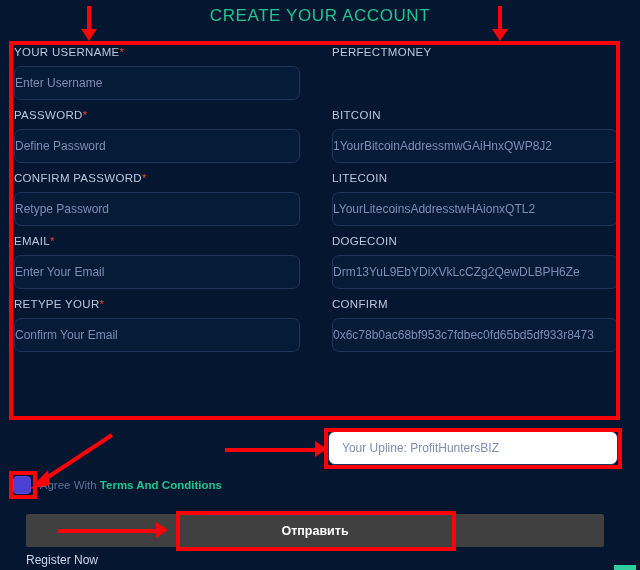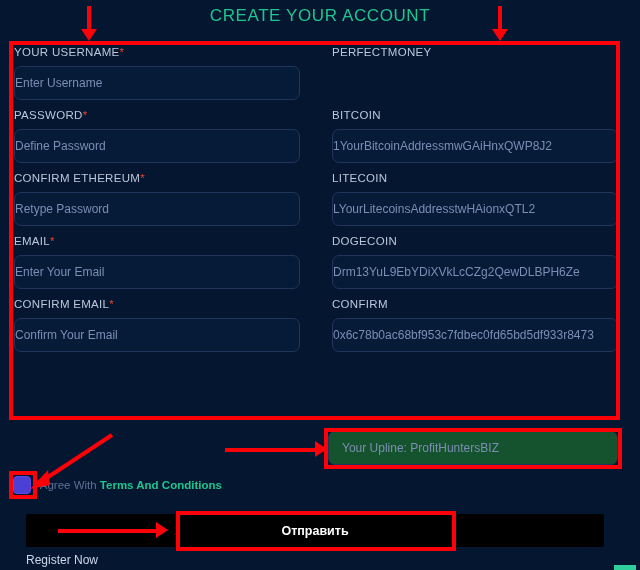--- a/index.html
+++ b/index.html
@@ -80,21 +80,21 @@
     left: 328px;
     top: 431px;
     width: 290px;
   }
   .upline-input {
     box-sizing: border-box;
     width: 100%;
     height: 34px;
     border-radius: 7px;
     border: 1px solid #23345a;
-    background: #14532d;
+    background: #ffffff;
     color: #8694b8;
     font-family: "Liberation Sans", sans-serif;
     font-size: 12px;
     padding: 0 13px;
     outline: none;
   }
   .upline-input::placeholder {
     color: #7d8db3;
     opacity: 1;
   }
@@ -123,21 +123,21 @@
   .terms-plain { color: #5f6f95; }
   .terms-link  { color: #1fc58f; font-weight: bold; }
 
   
   .submit-btn {
     position: absolute;
     left: 26px;
     top: 514px;
     width: 578px;
     height: 33px;
-    background: #000000;
+    background: #404040;
     border: none;
     border-radius: 2px;
     color: #ffffff;
     font-family: "Liberation Sans", sans-serif;
     font-size: 12.5px;
     font-weight: bold;
     cursor: pointer;
     text-align: center;
   }
   .register-now {
@@ -210,21 +210,21 @@
         <input class="field-input" type="text" placeholder="Define Password" style="">
       </div>
       <div class="field">
         <div class="field-label">BITCOIN</div>
         <input class="field-input" type="text" placeholder="1YourBitcoinAddressmwGAiHnxQWP8J2" style="">
       </div>
     </div>
 
     <div class="form-row">
       <div class="field">
-        <div class="field-label"><span>CONFIRM ETHEREUM</span><span class="req">*</span></div>
+        <div class="field-label"><span>CONFIRM PASSWORD</span><span class="req">*</span></div>
         <input class="field-input" type="text" placeholder="Retype Password" style="">
       </div>
       <div class="field">
         <div class="field-label">LITECOIN</div>
         <input class="field-input" type="text" placeholder="LYourLitecoinsAddresstwHAionxQTL2" style="">
       </div>
     </div>
 
     <div class="form-row">
       <div class="field">
@@ -232,21 +232,21 @@
         <input class="field-input" type="text" placeholder="Enter Your Email" style="">
       </div>
       <div class="field">
         <div class="field-label">DOGECOIN</div>
         <input class="field-input" type="text" placeholder="Drm13YuL9EbYDiXVkLcCZg2QewDLBPH6Ze" style="">
       </div>
     </div>
 
     <div class="form-row">
       <div class="field">
-        <div class="field-label"><span>CONFIRM EMAIL</span><span class="req">*</span></div>
+        <div class="field-label"><span>RETYPE YOUR</span><span class="req">*</span></div>
         <input class="field-input" type="text" placeholder="Confirm Your Email" style="">
       </div>
       <div class="field">
         <div class="field-label">CONFIRM</div>
         <input class="field-input" type="text" placeholder="0x6c78b0ac68bf953c7fdbec0fd65bd5df933r8473" style="">
       </div>
     </div>
 
   </div>
 

